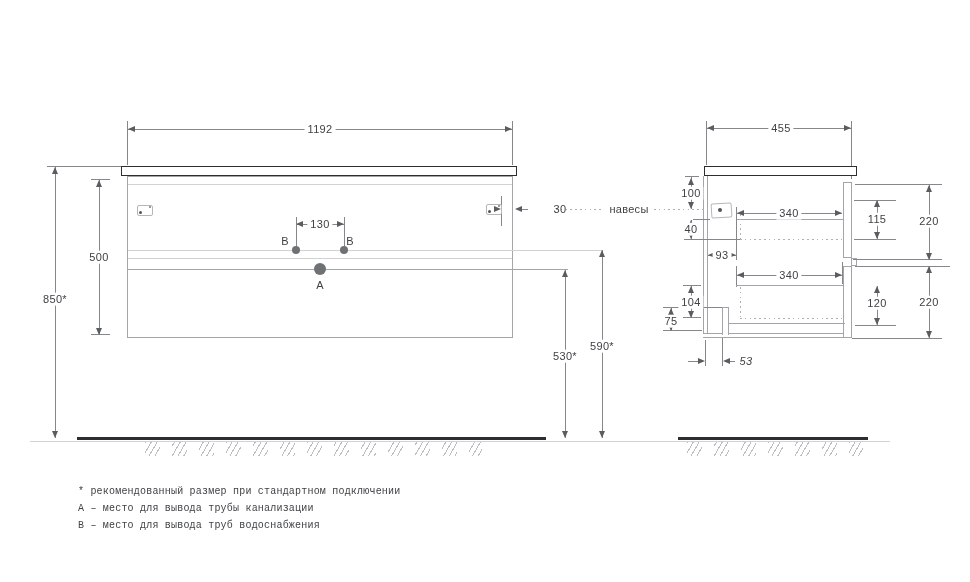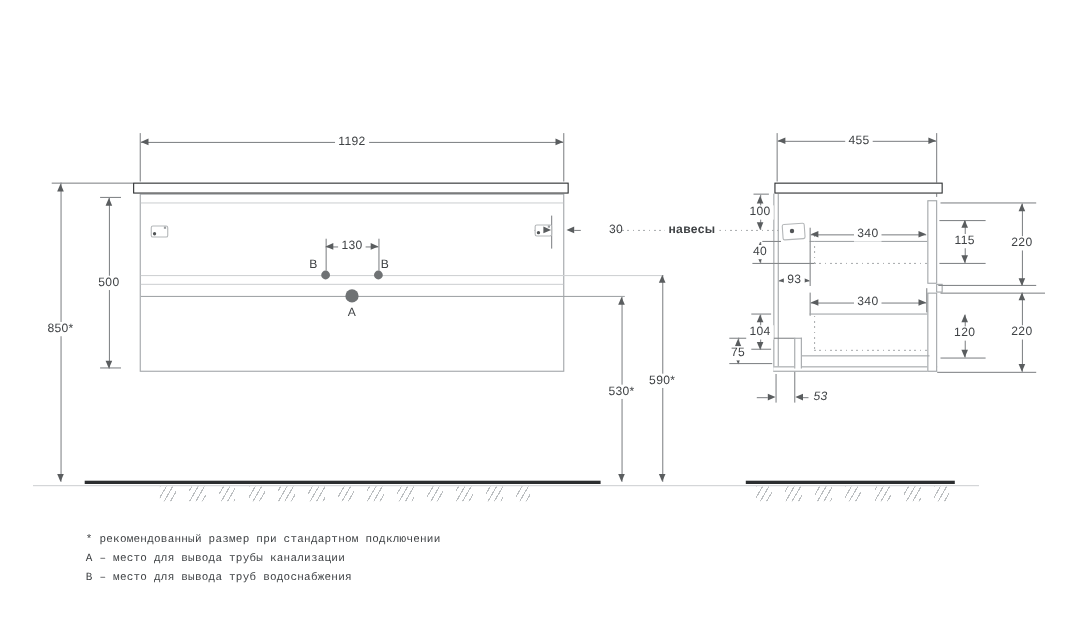--- a/index.html
+++ b/index.html
@@ -96,21 +96,21 @@
     <div class="ar" style="left:337px;top:221px;"></div>
     <div class="lbl" style="left:320px;top:224px;">130</div>
 
     <div class="v vd" style="left:501px;top:196px;height:30px;"></div>
     <div class="h hd" style="left:486px;top:209px;width:8px;"></div>
     <div class="ar" style="left:494px;top:206px;"></div>
     <div class="al" style="left:515px;top:206px;"></div>
     <div class="h hd" style="left:522px;top:209px;width:6px;"></div>
     <div class="lbl nobg" style="left:539px;top:209px;margin-left:21px;">30</div>
     <div class="dotH" style="left:556px;top:209px;width:48px;"></div>
-    <div class="lbl nobg" style="left:629px;top:209px;font-weight:bold;">навесы</div>
+    <div class="lbl nobg" style="left:629px;top:209px;">навесы</div>
     <div class="dotH" style="left:654px;top:209px;width:57px;"></div>
 
     <div class="v vd" style="left:565px;top:270px;height:168px;"></div>
     <div class="au" style="left:562px;top:270px;"></div>
     <div class="ad" style="left:562px;top:431px;"></div>
     <div class="lbl" style="left:565px;top:356px;">530*</div>
     <div class="v vd" style="left:602px;top:250px;height:188px;"></div>
     <div class="au" style="left:599px;top:250px;"></div>
     <div class="ad" style="left:599px;top:431px;"></div>
     <div class="lbl" style="left:602px;top:346px;">590*</div>

